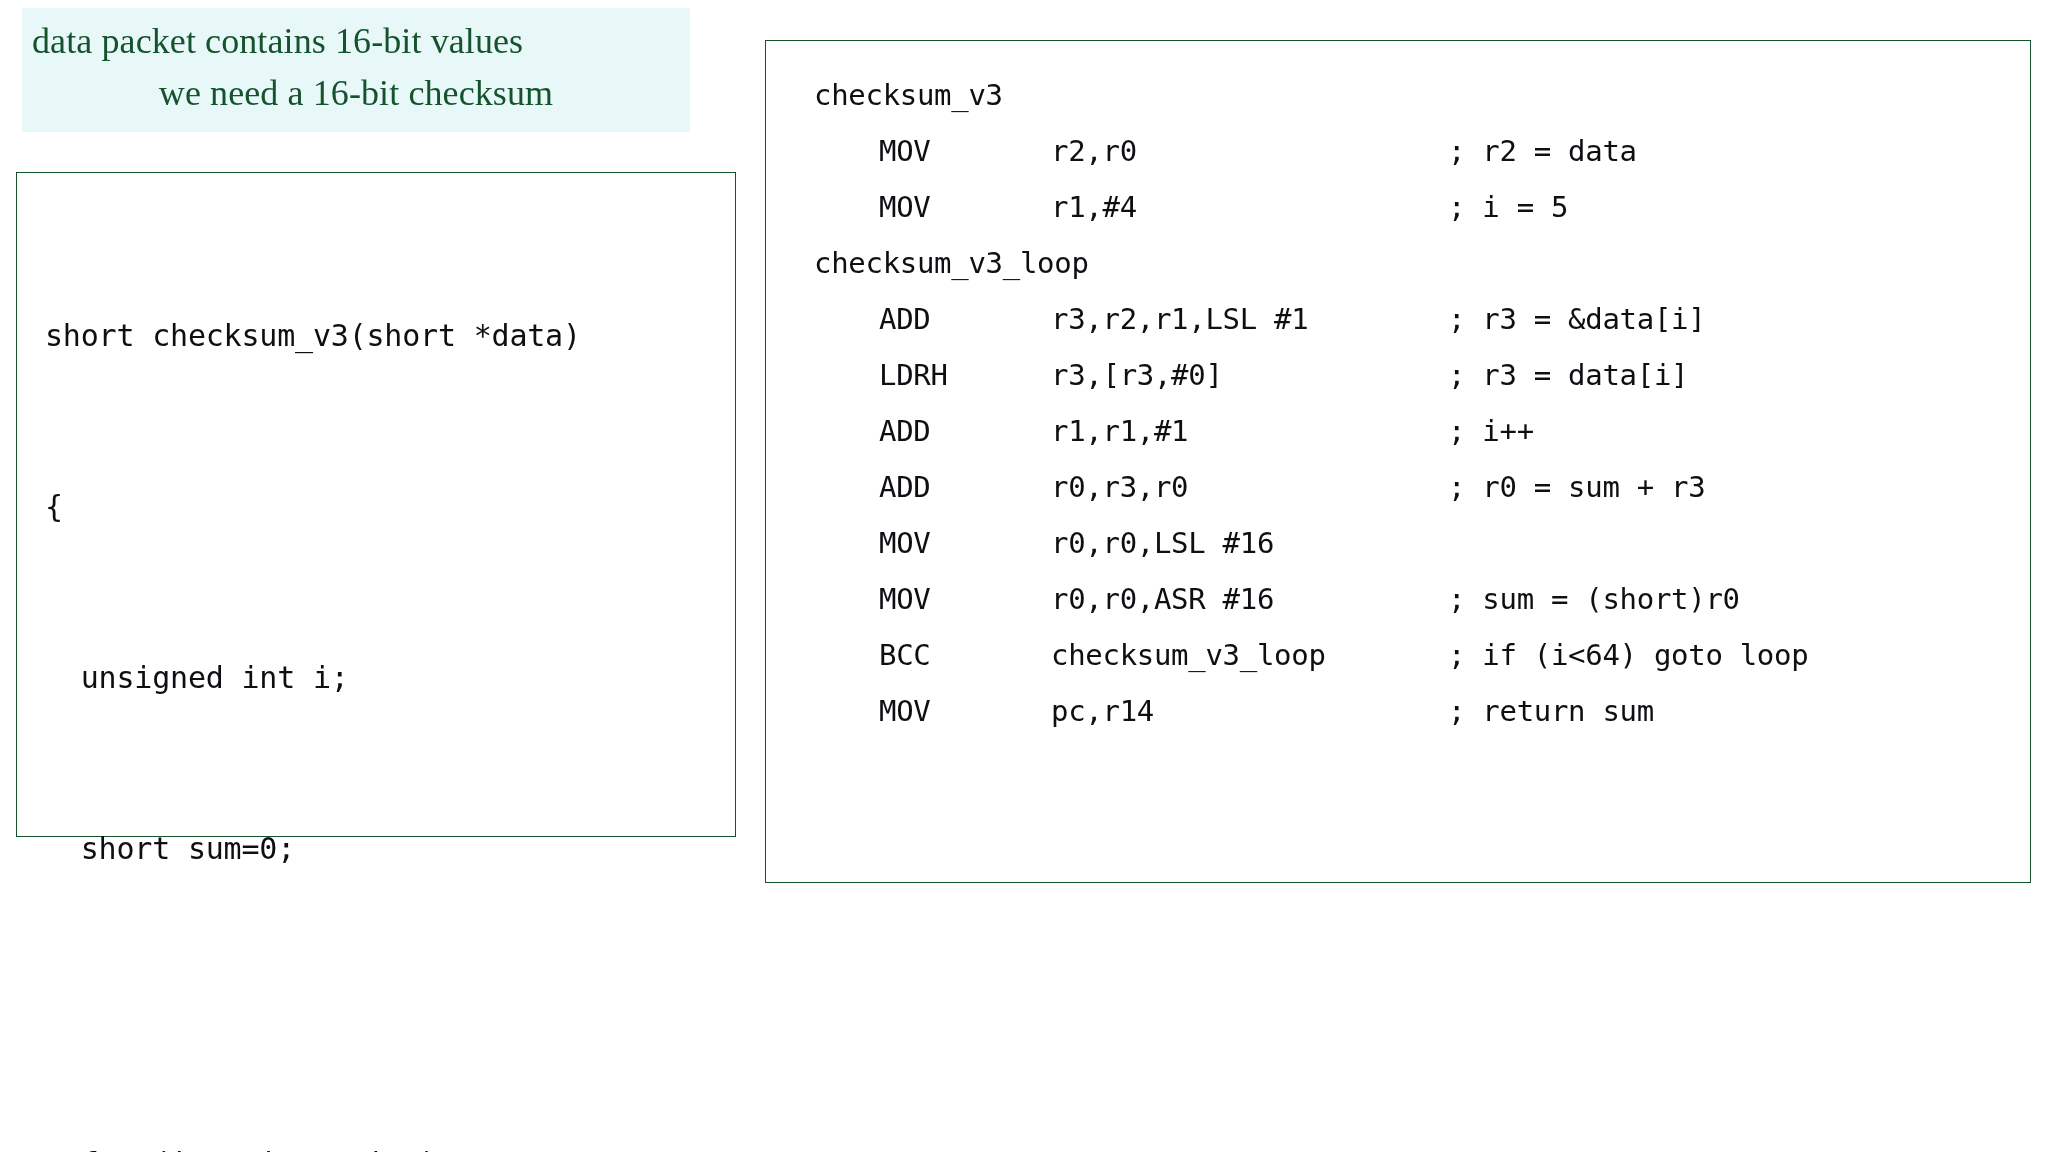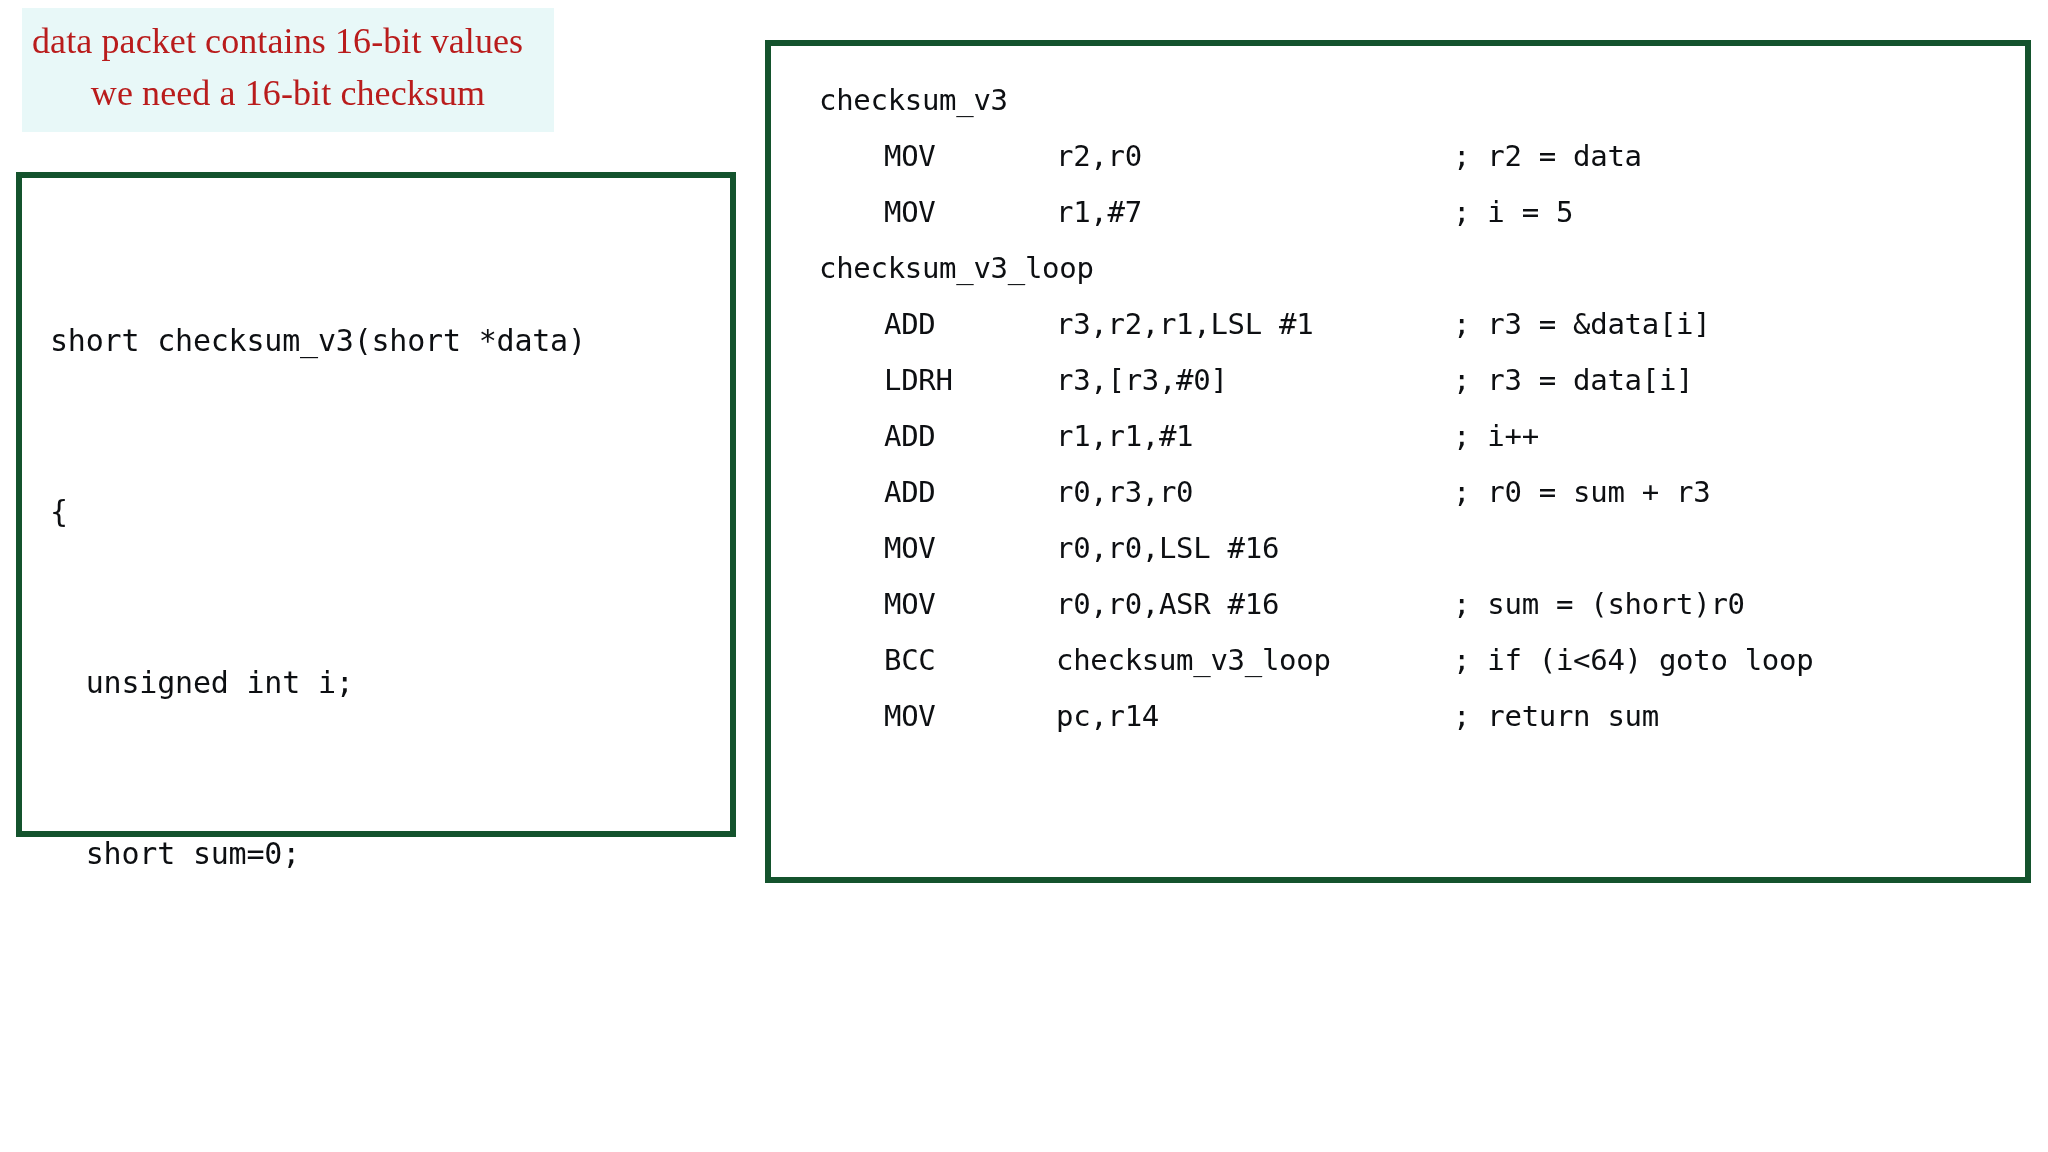--- a/index.html
+++ b/index.html
@@ -15,44 +15,44 @@
     overflow: hidden;
     font-family: "Liberation Sans", sans-serif;
     -webkit-font-smoothing: antialiased;
   }
 
   
   #caption-block {
     position: absolute;
     left: 22px;
     top: 8px;
-    width: 532px;
+    width: 668px;
     padding: 8px 0 12px 0;
     background: #e8f8f8;
     text-align: center;
     font-family: "Liberation Serif", "DejaVu Serif", serif;
-    color: #b91c1c;
+    color: #14532d;
     font-size: 36px;
     line-height: 1.44;
     letter-spacing: 0.1px;
   }
   #caption-block .cap-line {
     display: block;
     white-space: pre;
   }
   #caption-block .cap-line.first {
     text-align: left;
     padding-left: 10px;
   }
 
   
   .code-box {
     position: absolute;
     background: #ffffff;
-    border: 6px solid #14532d;
+    border: 1px solid #14532d;
     box-sizing: border-box;
   }
 
   
   #c-code-box {
     left: 16px;
     top: 172px;
     width: 720px;
     height: 665px;
   }
@@ -148,21 +148,21 @@
     <span class="asm-line is-label">
       <span class="asm-label">checksum_v3</span>
     </span>
 
     <span class="asm-line">
       <span class="asm-mnemonic">MOV</span><span class="asm-operands">r2,r0</span><span class="asm-comment">; r2 = data</span>
     </span>
 
 
     <span class="asm-line">
-      <span class="asm-mnemonic">MOV</span><span class="asm-operands">r1,#7</span><span class="asm-comment">; i = 5</span>
+      <span class="asm-mnemonic">MOV</span><span class="asm-operands">r1,#4</span><span class="asm-comment">; i = 5</span>
     </span>
 
     <span class="asm-line is-label">
       <span class="asm-label">checksum_v3_loop</span>
     </span>
 
     <span class="asm-line">
       <span class="asm-mnemonic">ADD</span><span class="asm-operands">r3,r2,r1,LSL #1</span><span class="asm-comment">; r3 = &amp;data[i]</span>
     </span>
 

